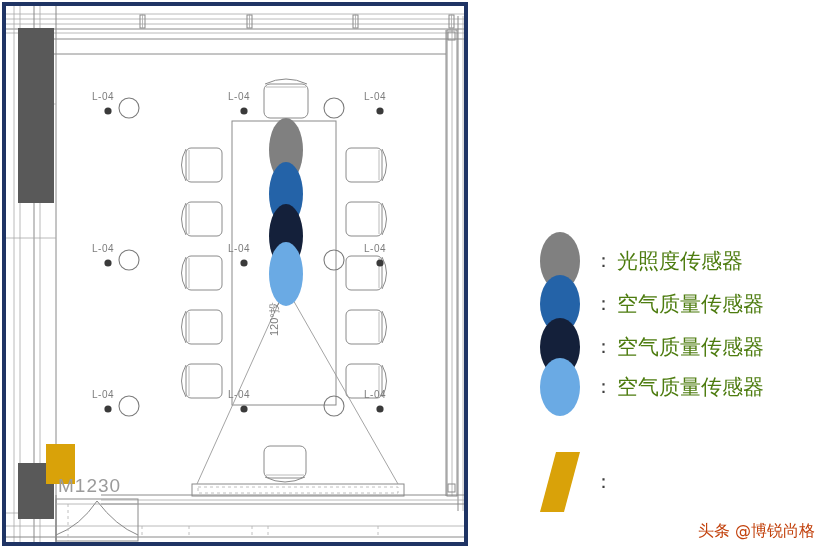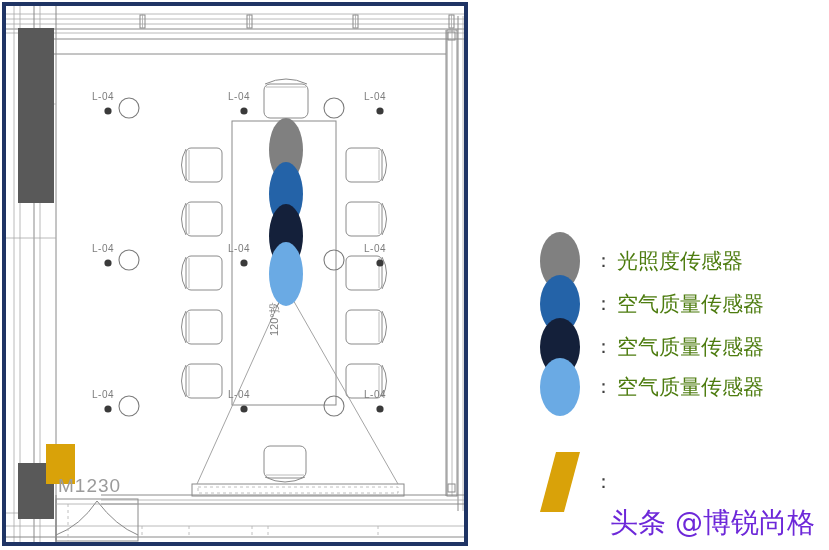--- a/index.html
+++ b/index.html
@@ -32,22 +32,22 @@
 
   
   #legend{position:absolute;left:500px;top:0;width:329px;height:550px;}
   .lg-row{position:absolute;display:flex;align-items:center;}
   .lg-ell{width:40px;height:58px;border-radius:50%;flex:0 0 auto;}
   .lg-colon{font-size:19px;color:#3f3f3f;margin-left:14px;
             font-family:"DejaVu Sans","Liberation Sans",sans-serif;}
   .lg-label{font-size:21px;color:#4d7c0f;margin-left:4px;white-space:nowrap;
             font-family:"DejaVu Sans","Liberation Sans",sans-serif;}
   .lg-paral{width:40px;height:60px;flex:0 0 auto;}
-  #watermark{position:absolute;right:14px;bottom:8px;font-size:28px;
-             color:#6d28d9;white-space:nowrap;
+  #watermark{position:absolute;right:14px;bottom:8px;font-size:16px;
+             color:#c2410c;white-space:nowrap;
              font-family:"DejaVu Sans","Liberation Sans",sans-serif;}
 </style>
 </head>
 <body>
 
 <div id="root">
 
   <div id="plan">
     <div id="plan-frame">
       <div id="plan-inner">

